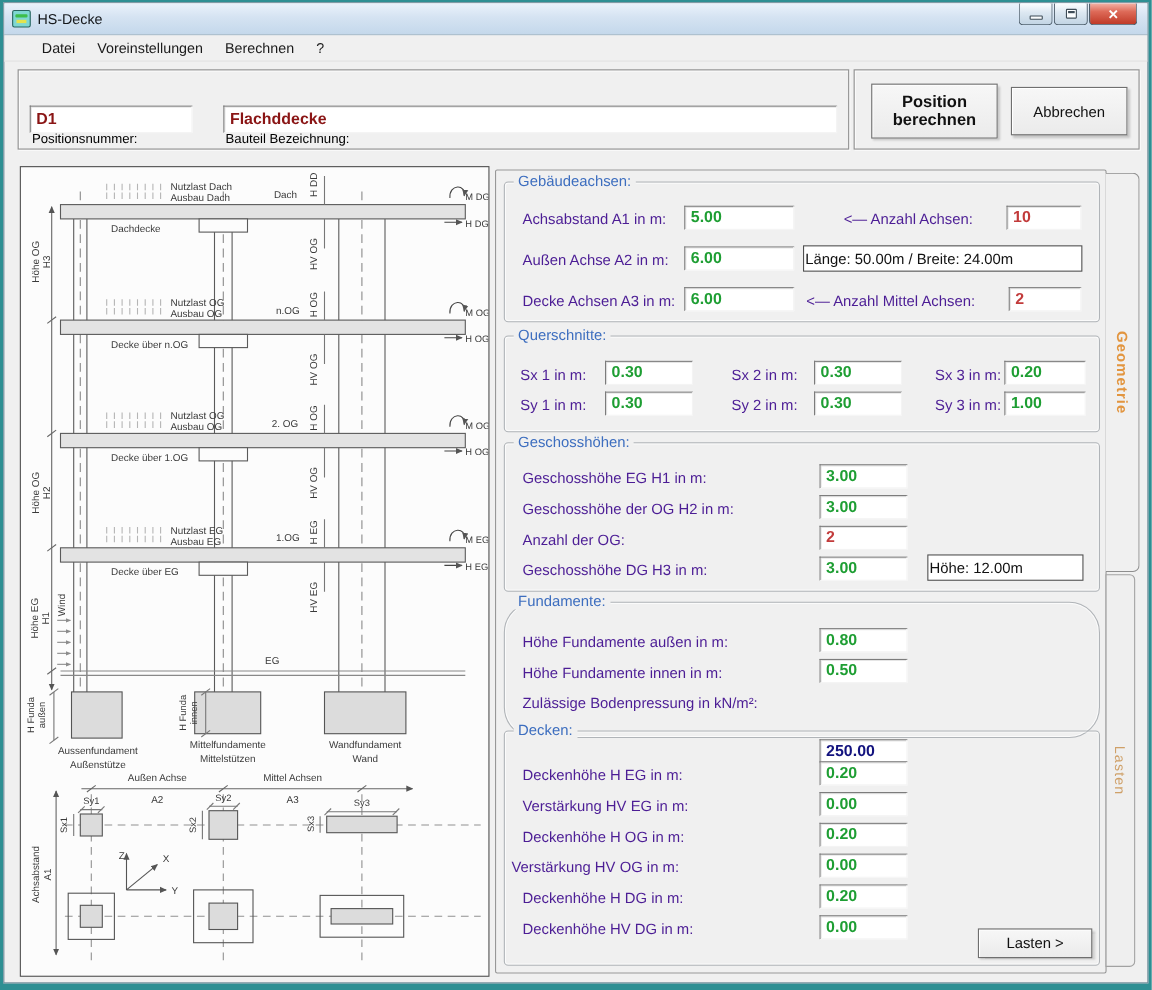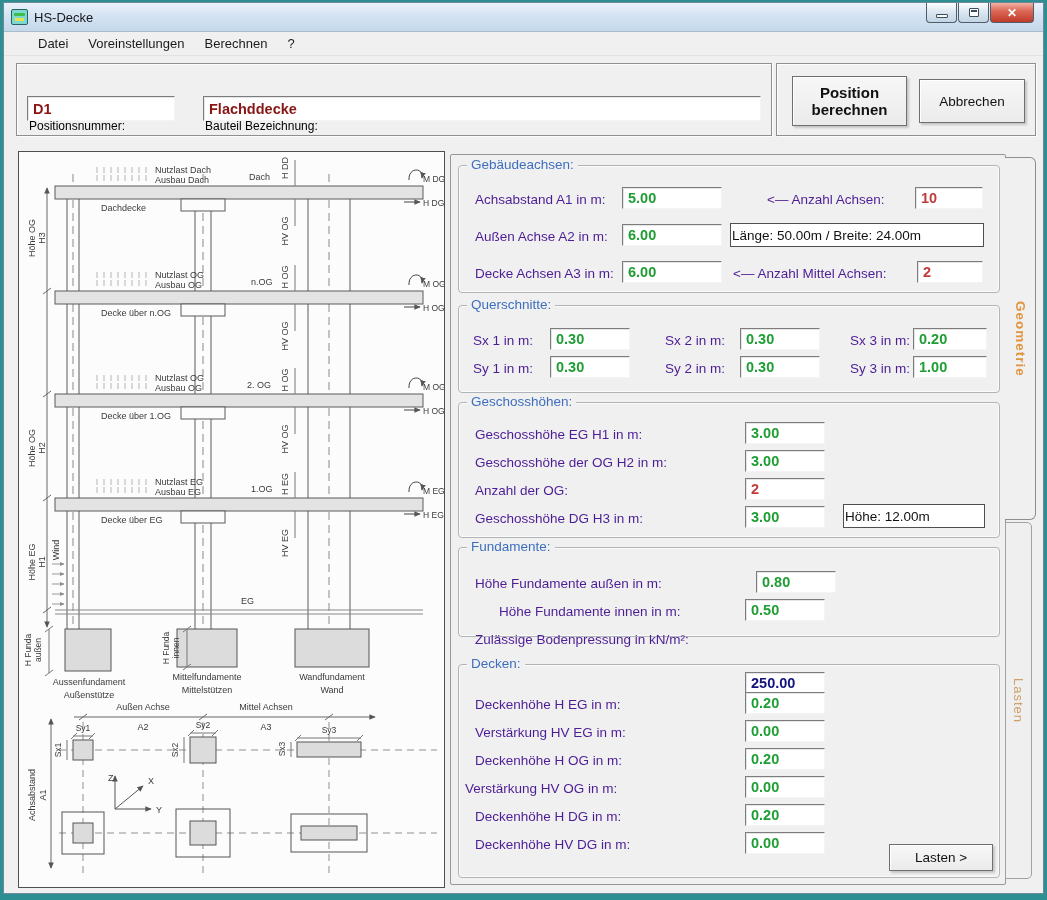--- a/index.html
+++ b/index.html
@@ -401,25 +401,25 @@
     <input class="win-input green" style="left: 286px; top: 19px; width: 80px; height: 22px;" value="3.00">
     <span class="fld-label" style="left:16px; top:52px;">Geschosshöhe der OG H2 in m:</span>
     <input class="win-input green" style="left: 286px; top: 47px; width: 80px; height: 22px;" value="3.00">
     <span class="fld-label" style="left:16px; top:80px;">Anzahl der OG:</span>
     <input class="win-input red" style="left: 286px; top: 75px; width: 80px; height: 22px;" value="2">
     <span class="fld-label" style="left:16px; top:108px;">Geschosshöhe DG H3 in m:</span>
     <input class="win-input green" style="left: 286px; top: 103px; width: 80px; height: 22px;" value="3.00">
     <div class="info-box" style="left:384px; top:101px; width:142px; height:24px;">Höhe: 12.00m</div>
   </div>
 
-  <div class="groupbox" style="left:454px; top:544px; width:542px; height:90px;">
+  <div class="groupbox" style="left:454px; top:544px; width:542px; height:124px;border-radius:28px;">
     <span class="gb-title">Fundamente:</span>
     <span class="fld-label" style="left:16px; top:28px;">Höhe Fundamente außen in m:</span>
-    <input class="win-input green" style="left: 297px; top: 23px; width: 80px; height: 22px;" value="0.80">
-    <span class="fld-label" style="left:16px; top:56px;margin-left:24px;">Höhe Fundamente innen in m:</span>
+    <input class="win-input green" style="left: 286px; top: 23px; width: 80px; height: 22px;" value="0.80">
+    <span class="fld-label" style="left:16px; top:56px;">Höhe Fundamente innen in m:</span>
     <input class="win-input green" style="left: 286px; top: 51px; width: 80px; height: 22px;" value="0.50">
     <span class="fld-label" style="left:16px; top:84px;">Zulässige Bodenpressung in kN/m²:</span>
     <input class="win-input navy" style="left: 286px; top: 79px; width: 80px; height: 22px;" value="250.00">
   </div>
 
   <div class="groupbox" style="left:454px; top:661px; width:542px; height:214px;">
     <span class="gb-title">Decken:</span>
     <span class="fld-label" style="left:16px; top:32px;">Deckenhöhe H EG in m:</span>
     <input class="win-input green" style="left: 286px; top: 27px; width: 80px; height: 22px;" value="0.20">
     <span class="fld-label" style="left:16px; top:60px;">Verstärkung HV EG in m:</span>

